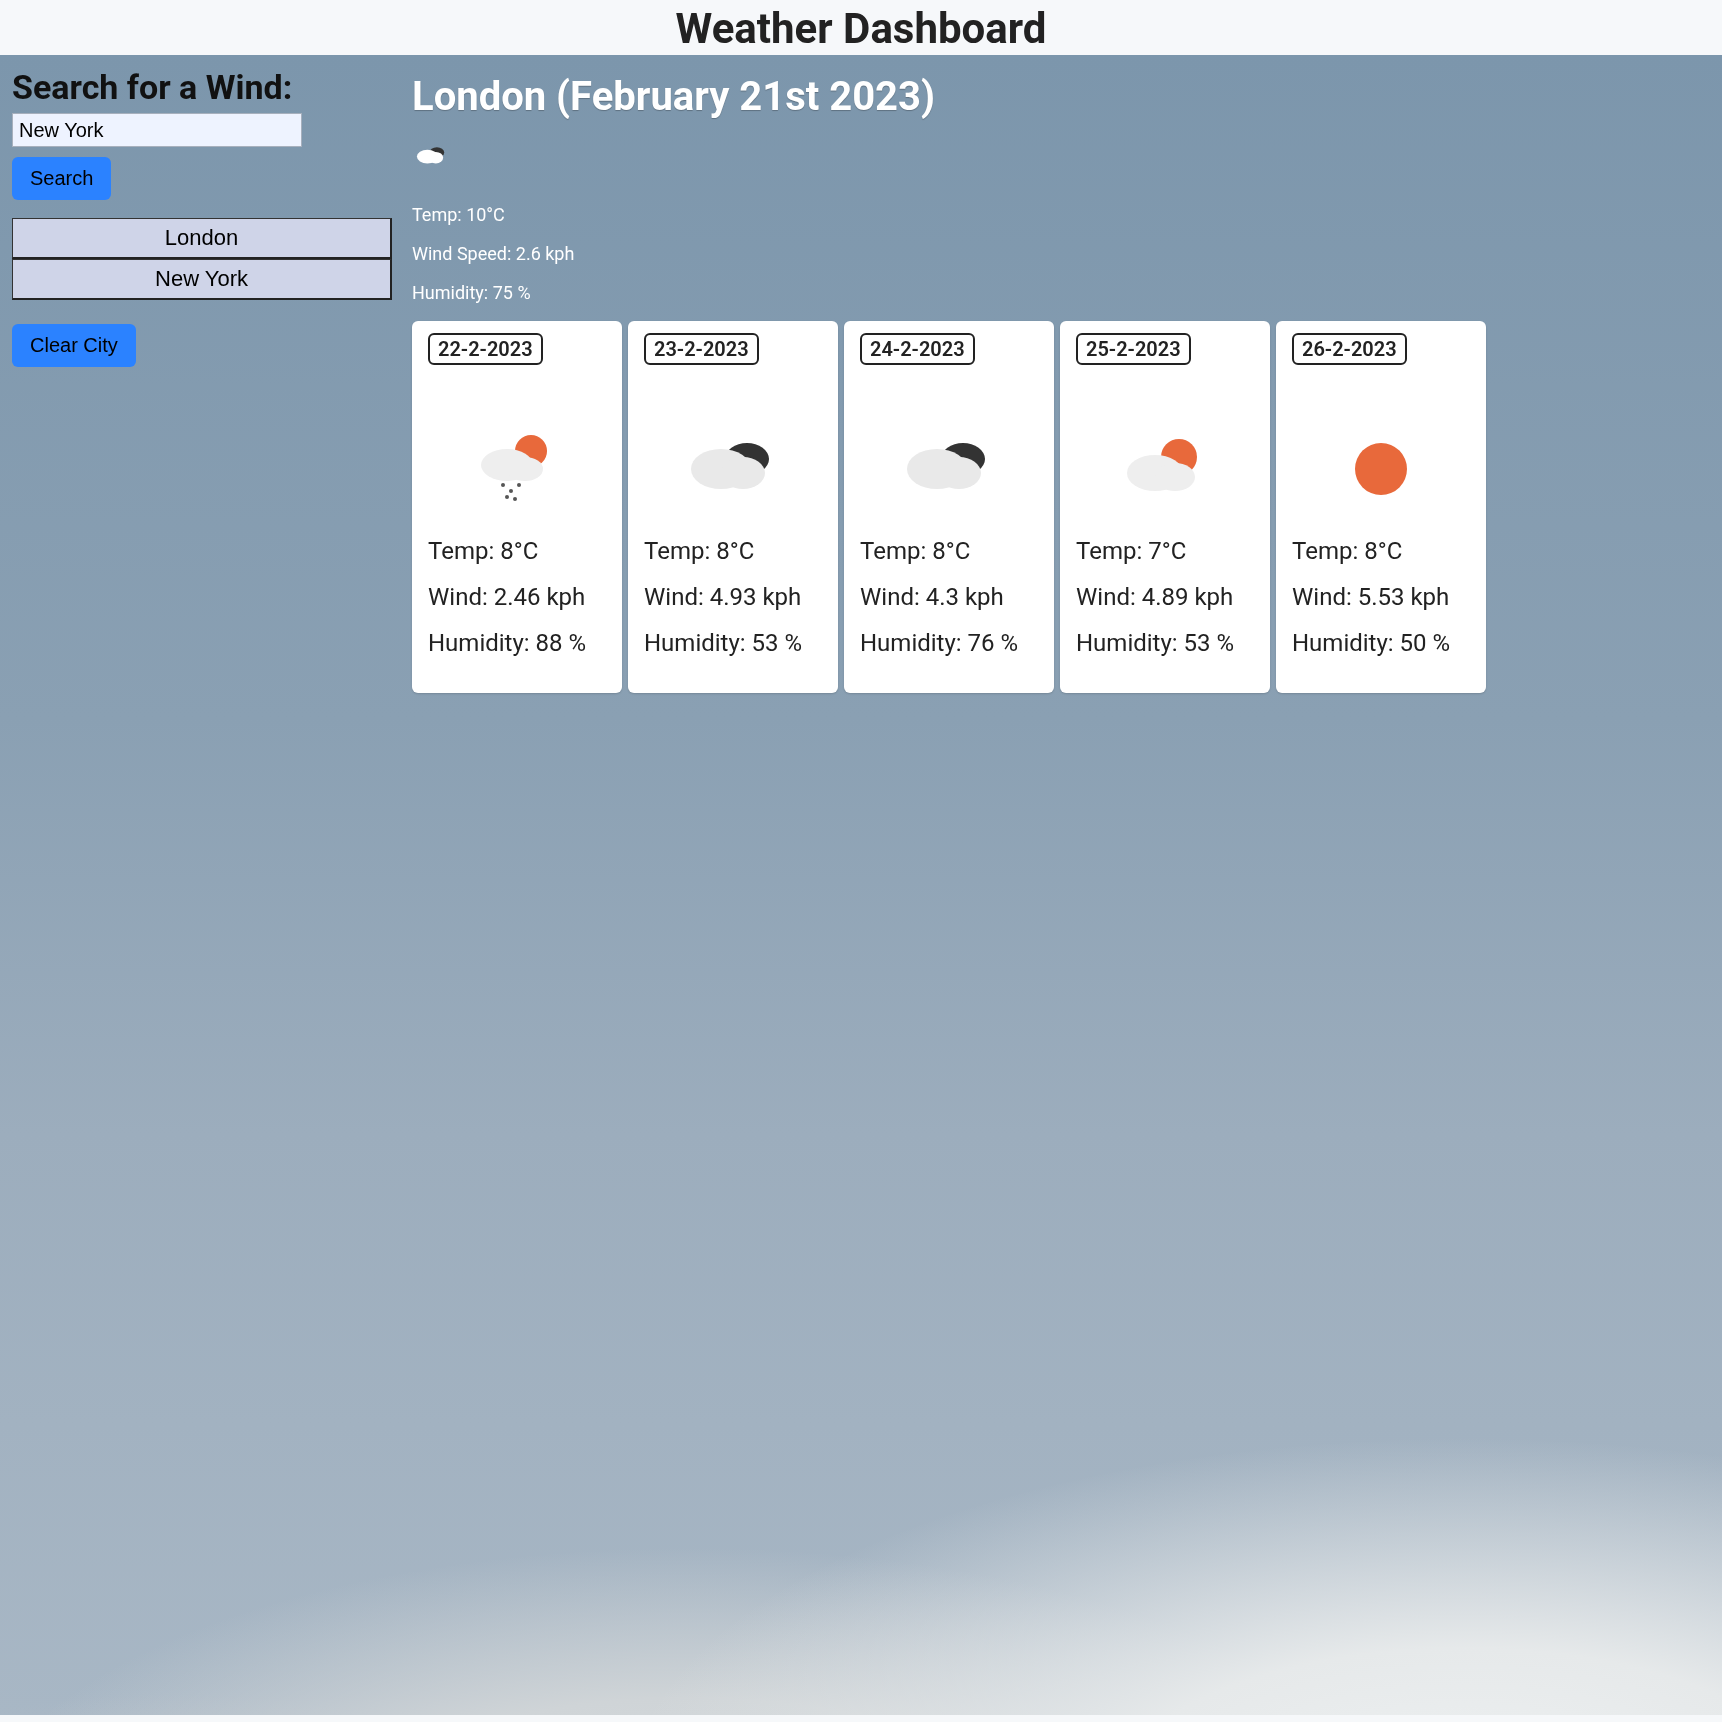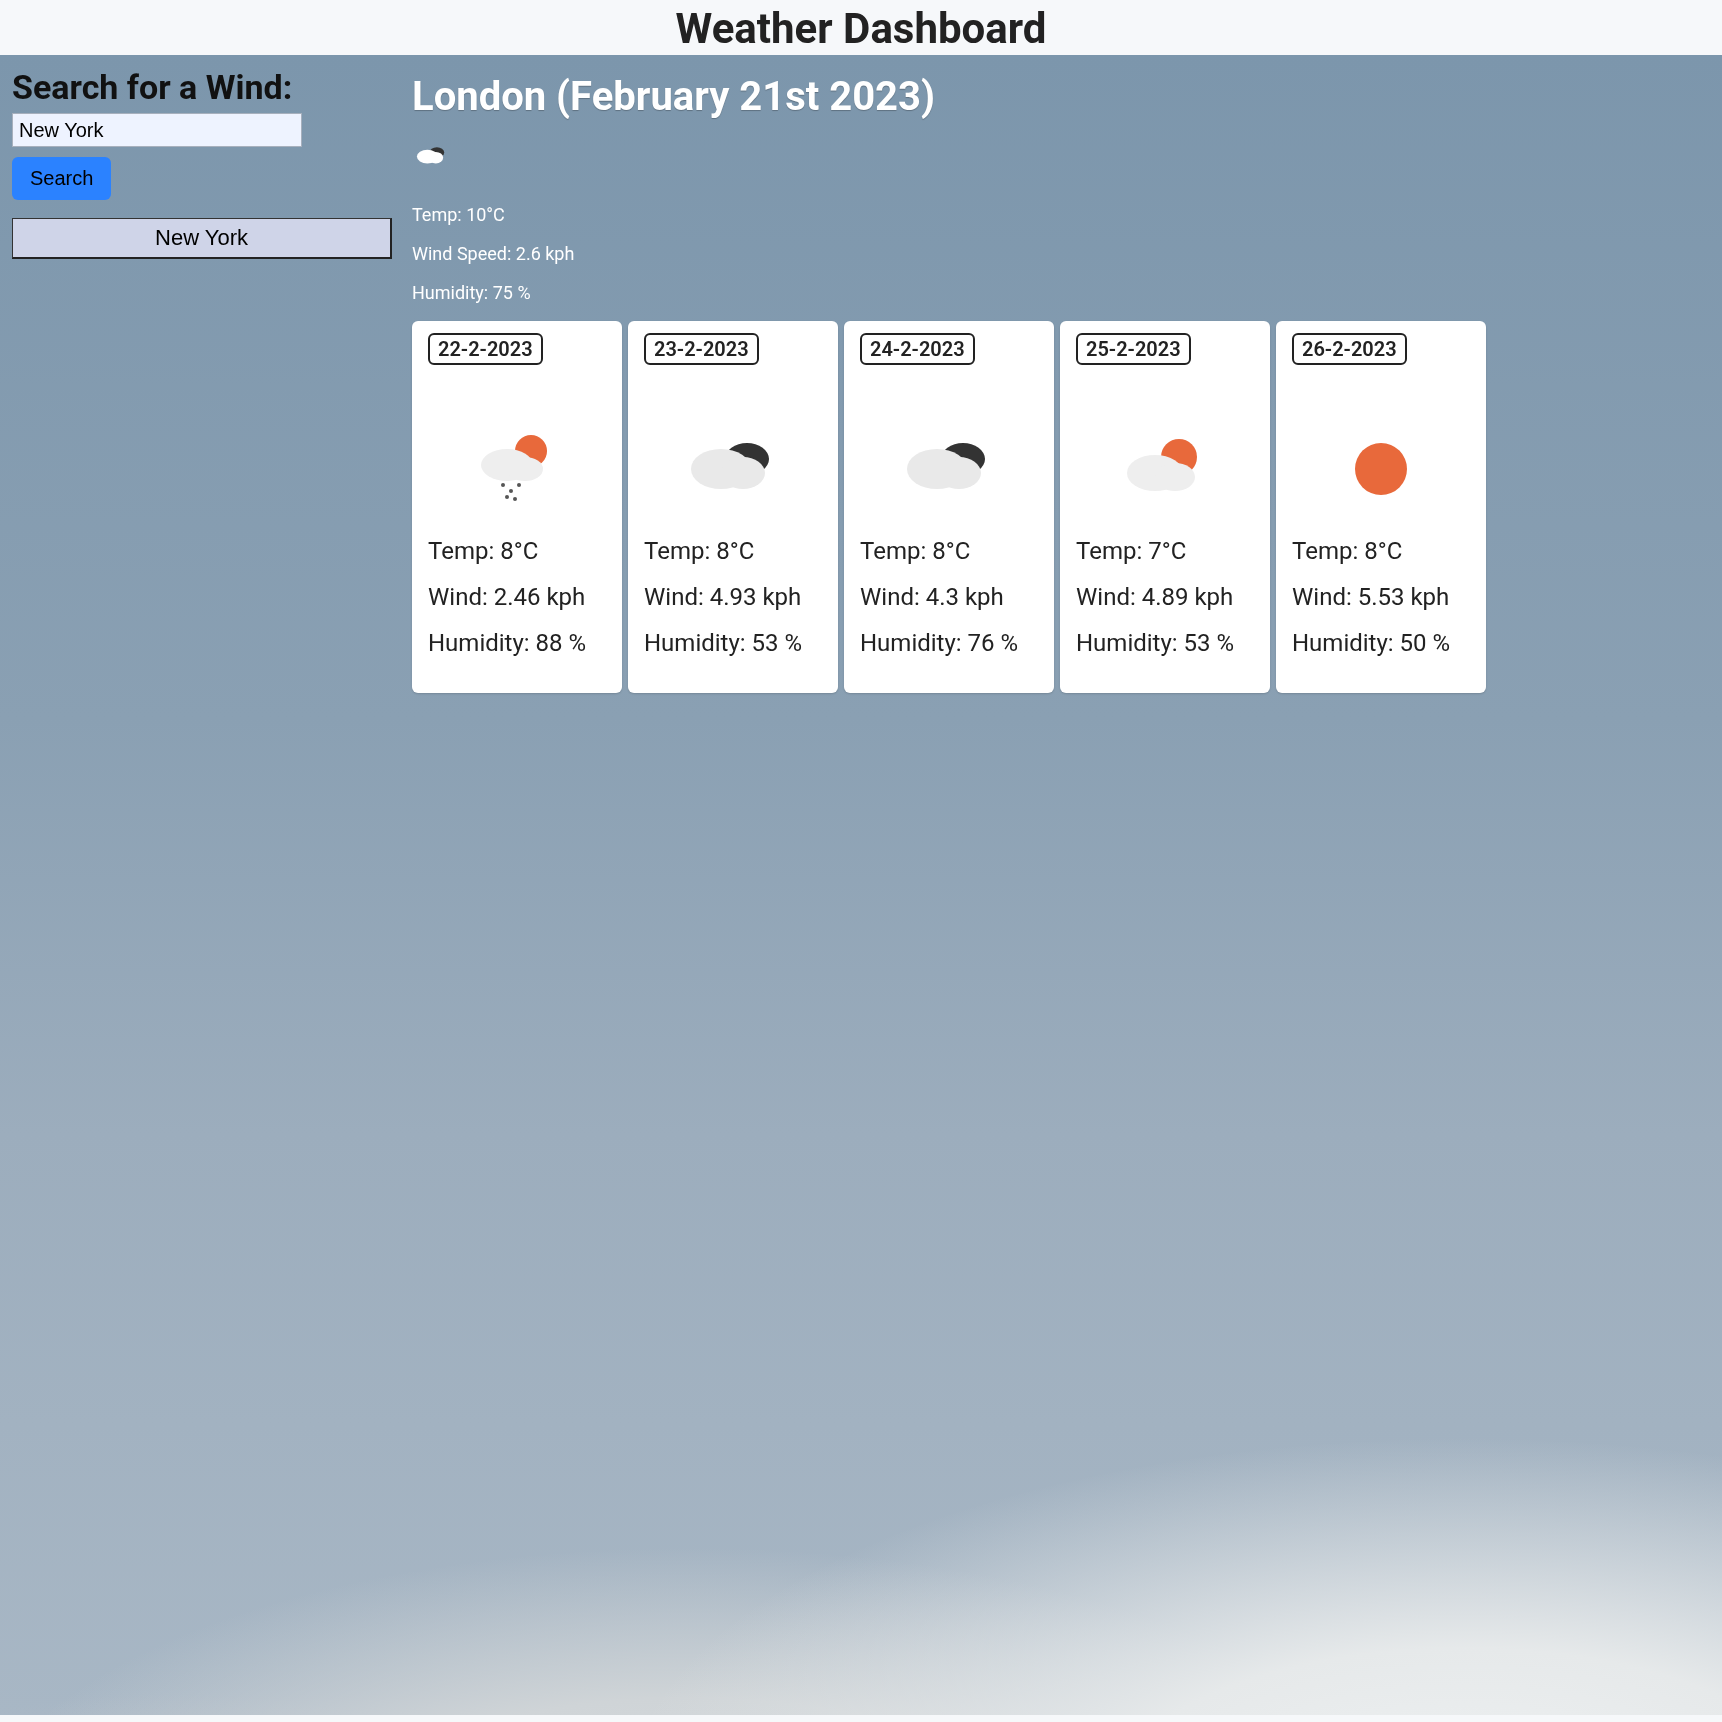--- a/index.html
+++ b/index.html
@@ -78,21 +78,25 @@
 </header>
 
 <main class="sky">
   <aside class="sidebar">
     <h2>Search for a Wind:</h2>
     <input class="search-input" type="text" value="New York" style="">
     <div>
       <button class="btn-primary">Search</button>
     </div>
     <div class="history">
+      <button class="city">London</button>
       <button class="city">New York</button>
+    </div>
+    <div class="clear">
+      <button class="btn-primary">Clear City</button>
     </div>
   </aside>
 
   <section>
     <div class="current">
       <h2>London (February 21st 2023)</h2>
       <span class="i-wrap icon"><svg viewBox="0 0 96 80" width="56" height="42">
             <use href="#ic-cloudy"></use>
           </svg></span>
       <p>Temp: 10°C</p>

